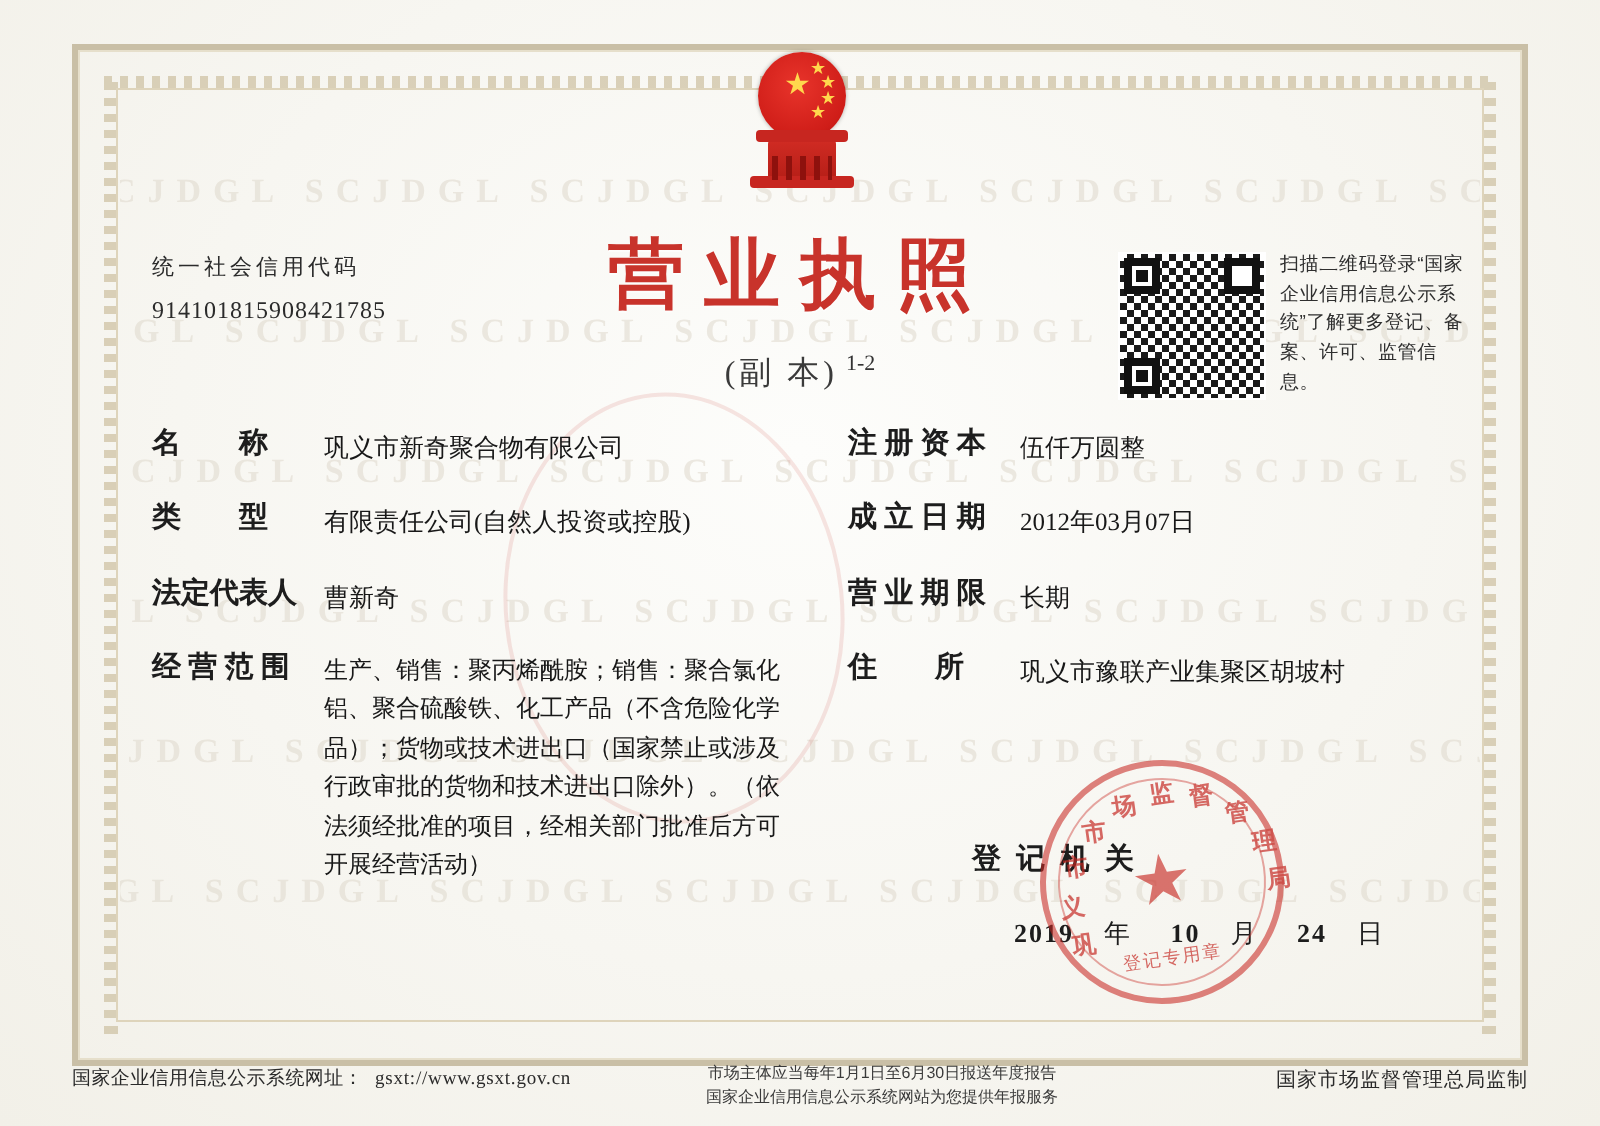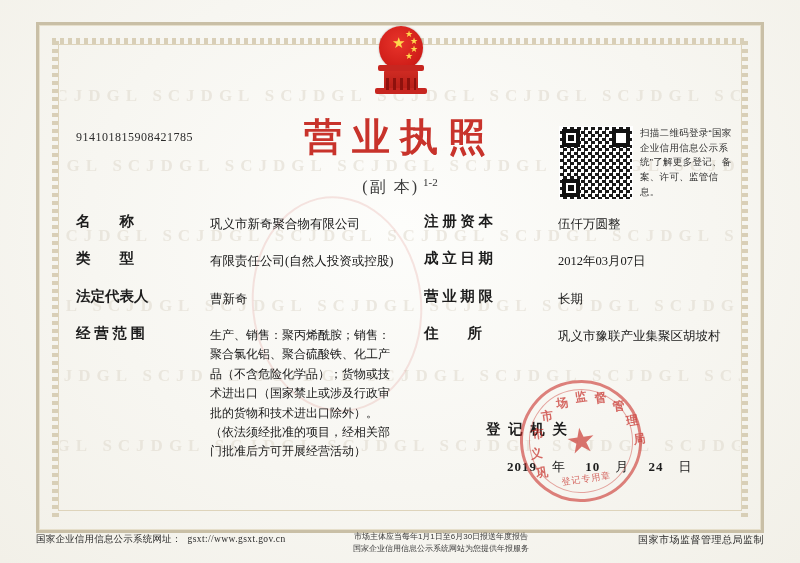--- a/index.html
+++ b/index.html
@@ -234,21 +234,20 @@
   .fields-right {
     position: absolute;
     left: 424px;
     top: 212px;
     width: 300px;
   }
   .field {
     display: flex;
     align-items: flex-start;
     margin-bottom: 15px;
-    gap: 48px;
   }
   .f-label {
     flex: 0 0 86px;
     font-size: 14.5px;
     font-weight: bold;
     color: #1d1d1d;
     font-family: "Liberation Serif", serif;
     letter-spacing: 0px;
     display: flex;
     justify-content: space-between;
@@ -419,20 +418,21 @@
     <div class="gate"></div>
     <div class="pillars"></div>
   </div>
 
   <div class="title">营业执照</div>
   <div class="subtitle">
     <span>(副 本)</span><span class="copy-no">1-2</span>
   </div>
 
   <div class="credit-code">
+    <div class="cc-label">统一社会信用代码</div>
     <div class="cc-value">914101815908421785</div>
   </div>
 
   <div class="qr-block">
     <div class="qr">
       <span class="eye3"></span>
       <span class="eyedot" style="left:8px; top:8px;"></span>
       <span class="eyedot" style="right:8px; top:8px;"></span>
       <span class="eyedot" style="left:8px; bottom:8px;"></span>
     </div>

